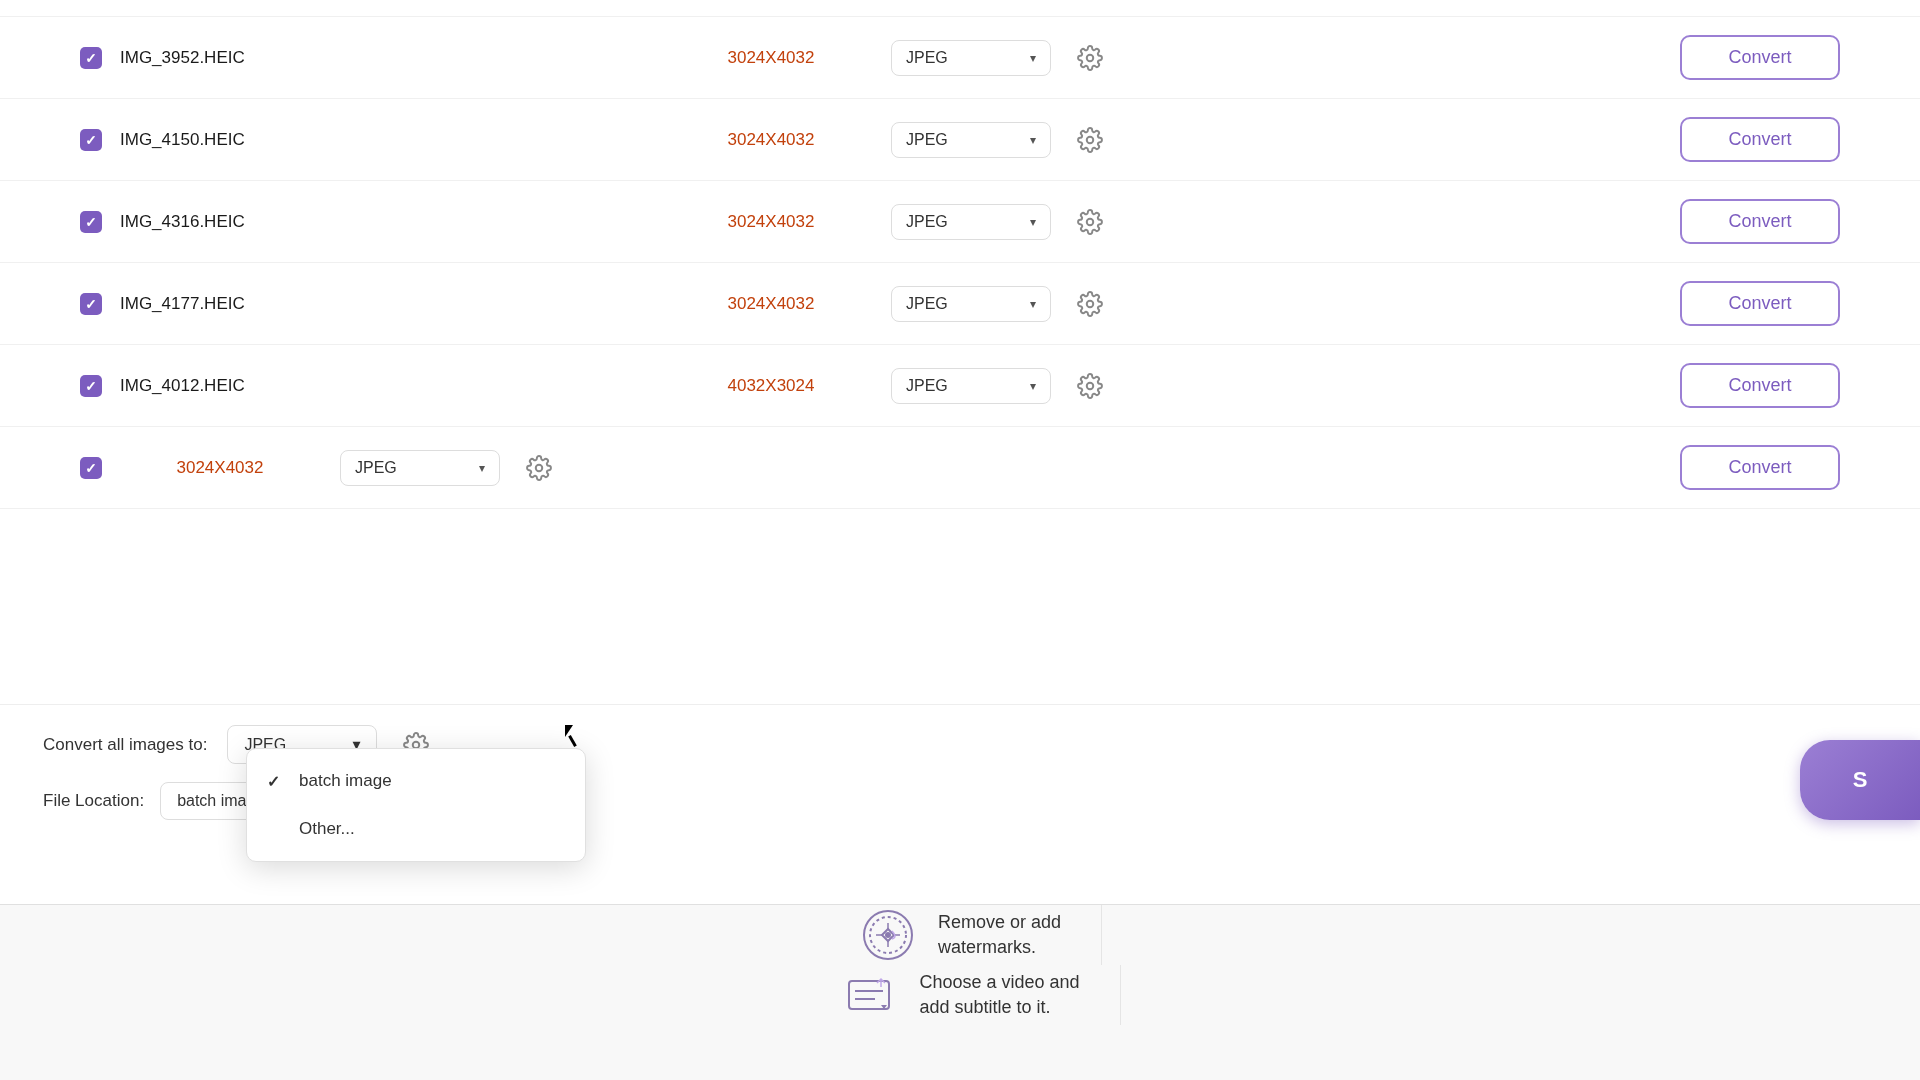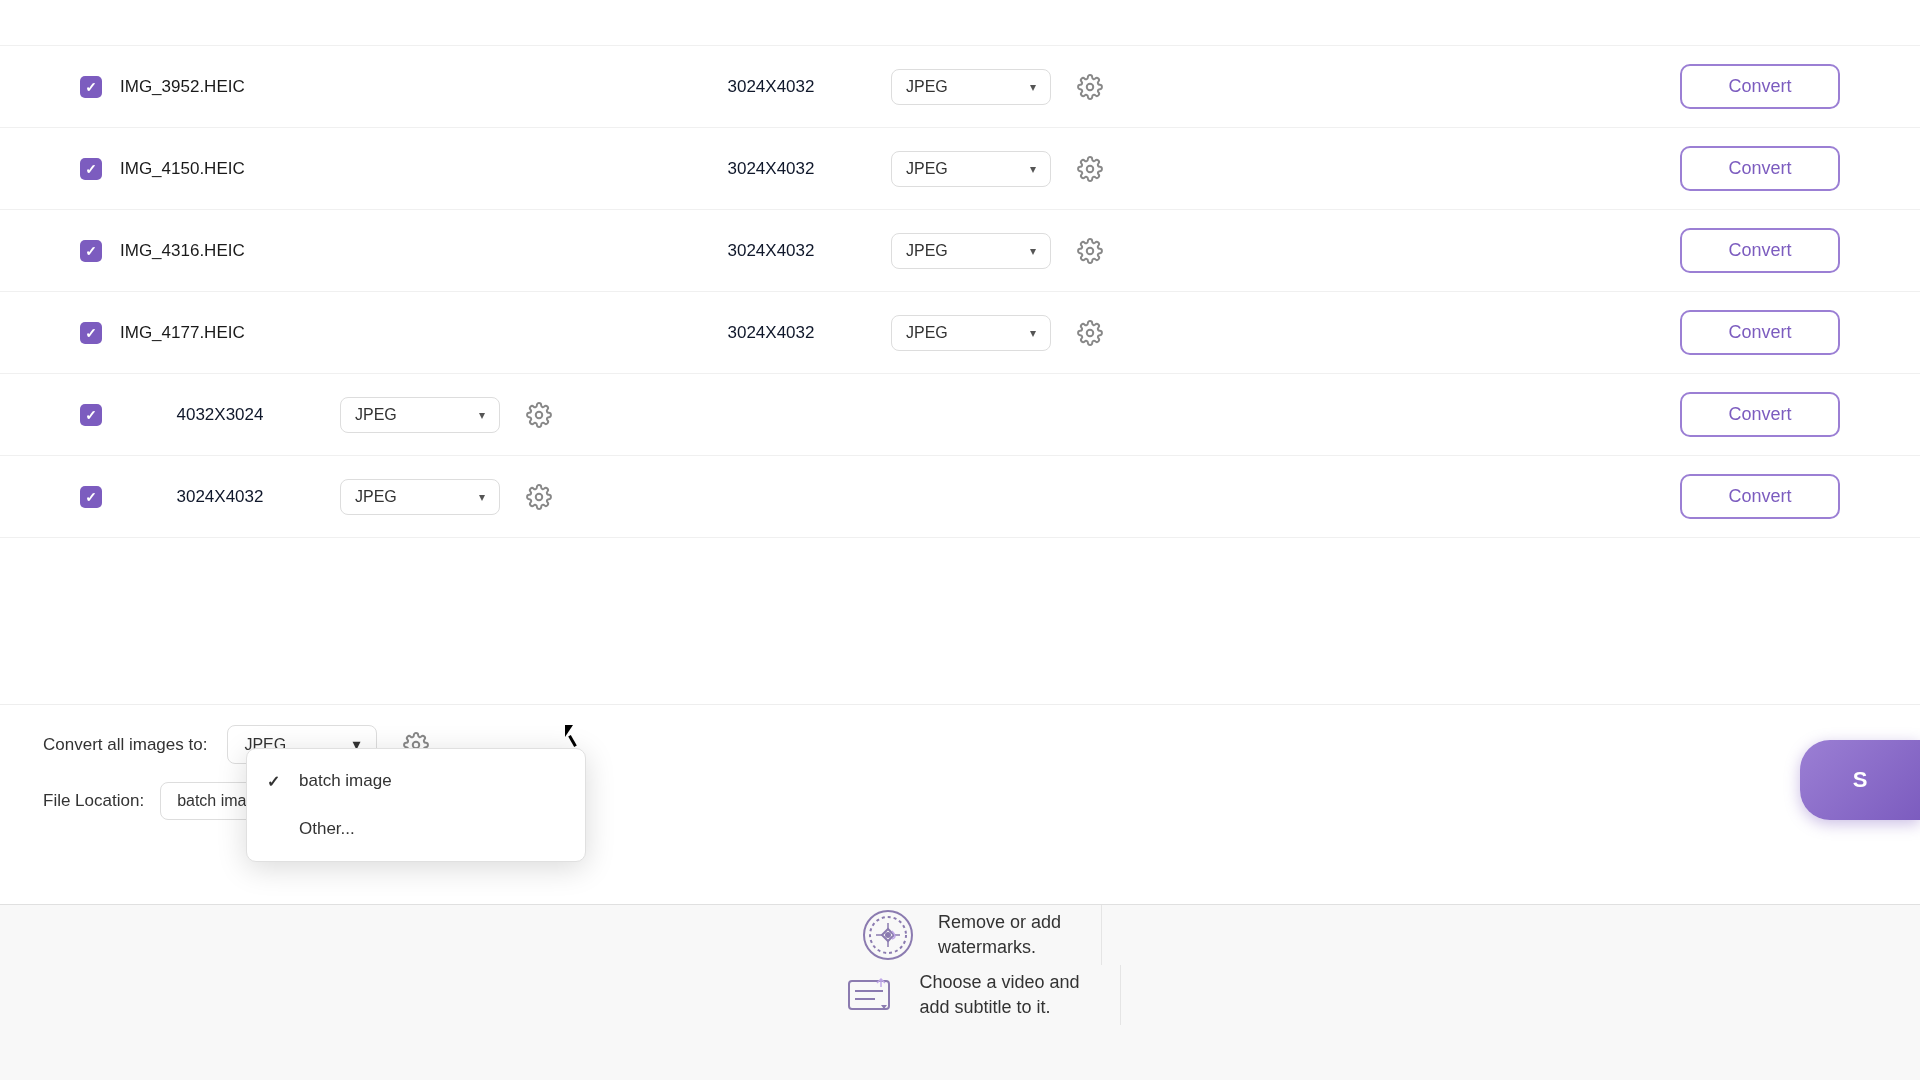--- a/index.html
+++ b/index.html
@@ -16,22 +16,21 @@
       width: 1920px;
       height: 1080px;
       background: #ffffff;
       position: relative;
       overflow: hidden;
     }
 
     
     .file-list {
       width: 100%;
-      padding-top: 5px;
-      margin-top: 40px;
+      padding-top: 16px;
     }
 
     .file-row {
       display: flex;
       align-items: center;
       padding: 18px 80px 18px 80px;
       border-bottom: 1px solid #f0f0f0;
       min-height: 70px;
     }
 
@@ -64,21 +63,21 @@
     .file-name {
       flex: 1;
       font-size: 17px;
       color: #1a1a1a;
       font-weight: 400;
     }
 
     .file-size {
       width: 200px;
       font-size: 17px;
-      color: #0f172a;
+      color: #c2410c;
       text-align: center;
     }
 
     .format-dropdown {
       width: 160px;
       margin: 0 20px;
     }
 
     .format-select {
       display: flex;
@@ -449,20 +448,21 @@
         </svg>
       </div>
       <div class="spacer"></div>
       <button class="convert-btn">Convert</button>
     </div>
 
     <div class="file-row">
       <div class="checkbox-area">
           <div class="checkbox-checked"></div>
         </div>
+      <div class="file-name">IMG_4012.HEIC</div>
       <div class="file-size">4032X3024</div>
       <div class="format-dropdown">
         <div class="format-select">
           <span>JPEG</span>
           <span class="chevron">▾</span>
         </div>
       </div>
       <div class="settings-icon-btn">
         <svg width="26" height="26" viewBox="0 0 24 24" fill="none" stroke="#888" stroke-width="1.8">
           <circle cx="12" cy="12" r="3"></circle>

